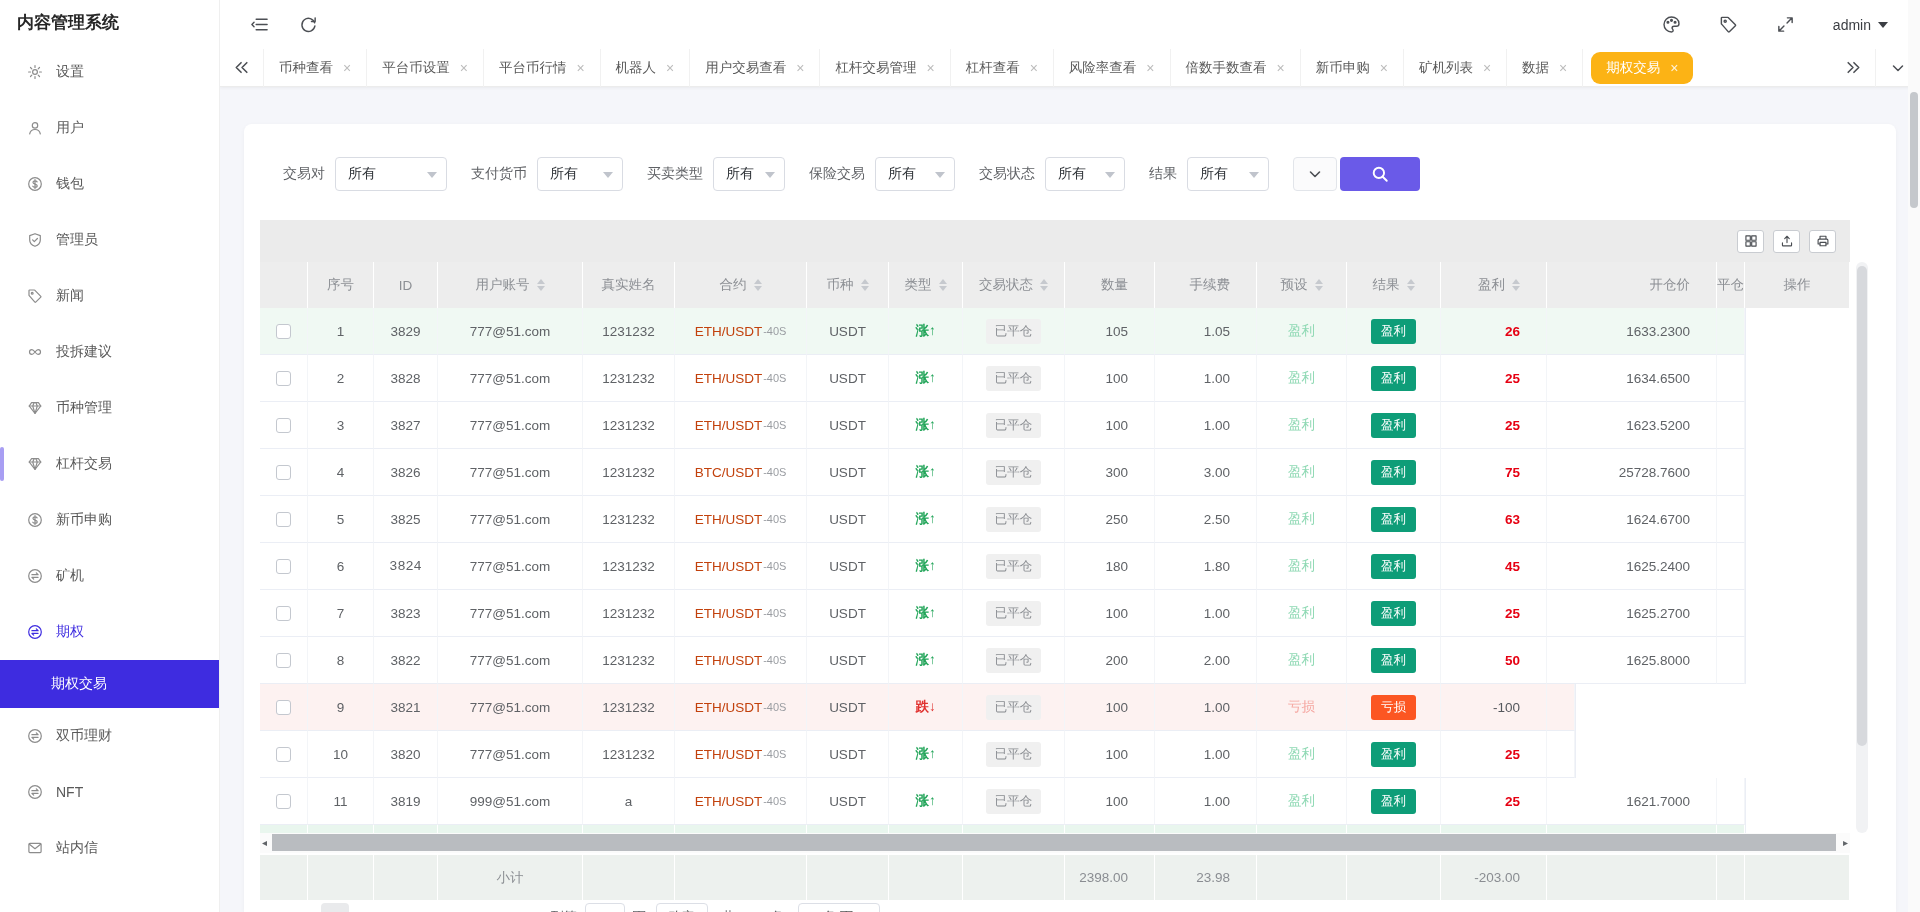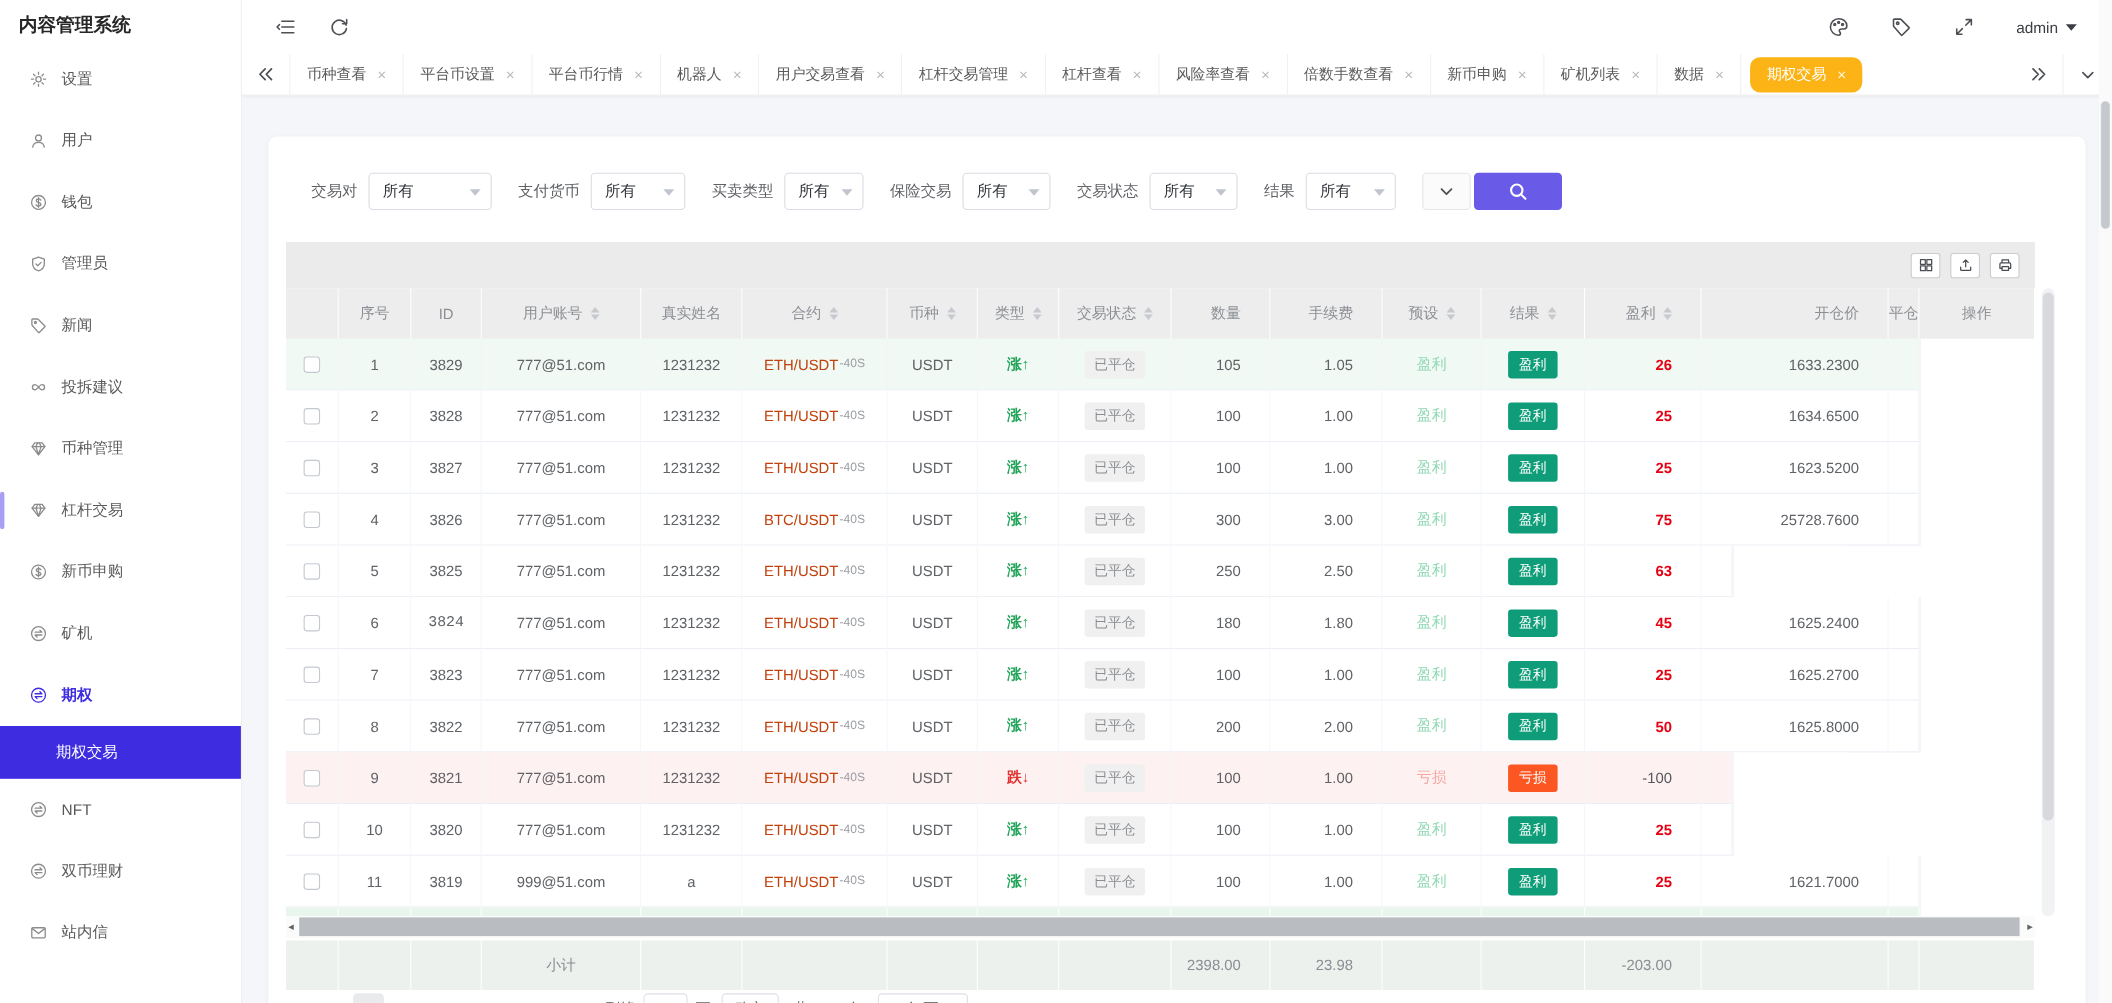--- a/index.html
+++ b/index.html
@@ -5,21 +5,21 @@
   *{box-sizing:border-box;margin:0;padding:0}
   html,body{width:1920px;height:912px;overflow:hidden;font-family:"Liberation Sans","DejaVu Sans",sans-serif;background:#f5f6fa;color:#333}
   .ic{display:inline-flex;align-items:center;justify-content:center;line-height:0}
 
   
   .sidebar{position:fixed;left:0;top:0;width:220px;height:912px;background:#fff;border-right:1px solid #efefef;z-index:40}
   .brand{height:44px;display:flex;align-items:center;padding-left:17px;font-size:17px;font-weight:bold;color:#262626}
   .menu{position:relative}
   .mi{position:relative;height:56px;display:flex;align-items:center;padding-left:27px;font-size:14px;color:#595959;cursor:pointer}
   .mi .ic{color:#8c8c8c;margin-right:13px}
-  .mi.act{color:var(--menu-active);font-weight:bold;}
+  .mi.act{color:var(--menu-active);}
   .mi.act .ic{color:var(--menu-active)}
   .mi .marker{position:absolute;left:0;top:11px;width:4px;height:34px;background:#a89ef3;border-radius:2px}
   .smi{height:48px;display:flex;align-items:center;padding-left:51px;font-size:14px;color:#fff;background:var(--menu-active);cursor:pointer}
 
   
   .topbar{position:fixed;left:220px;top:0;right:0;height:49px;background:#fff;display:flex;align-items:center;z-index:30}
   .tbtn{width:20px;height:20px;color:#4c4f54;margin-left:29px;cursor:pointer;display:inline-flex;align-items:center;justify-content:center}
   .tb-right{margin-left:auto;display:flex;align-items:center}
   .tb-right .tbtn{margin-left:0;margin-right:37px}
   .user{display:flex;align-items:center;font-size:14px;color:#3b3e43;margin-right:32px;cursor:pointer}
@@ -215,30 +215,30 @@
       <div class="smi">
         <span>期权交易</span>
       </div>
       <div class="mi">
         <span class="ic">
           <svg width="16" height="16" viewBox="0 0 16 16" fill="none" stroke="currentColor" stroke-width="1.2" stroke-linecap="round" stroke-linejoin="round">
             <circle cx="8" cy="8" r="6.3"></circle>
             <path d="M4.9 6.7h6.2L9.3 4.9M11.1 9.3H4.9l1.8 1.8"></path>
           </svg>
         </span>
-        <span>NFT</span>
+        <span>双币理财</span>
       </div>
       <div class="mi">
         <span class="ic">
           <svg width="16" height="16" viewBox="0 0 16 16" fill="none" stroke="currentColor" stroke-width="1.2" stroke-linecap="round" stroke-linejoin="round">
             <circle cx="8" cy="8" r="6.3"></circle>
             <path d="M4.9 6.7h6.2L9.3 4.9M11.1 9.3H4.9l1.8 1.8"></path>
           </svg>
         </span>
-        <span>双币理财</span>
+        <span>NFT</span>
       </div>
       <div class="mi">
         <span class="ic">
           <svg width="16" height="16" viewBox="0 0 16 16" fill="none" stroke="currentColor" stroke-width="1.2" stroke-linecap="round" stroke-linejoin="round">
             <rect x="1.9" y="3.4" width="12.2" height="9.2" rx="1"></rect>
             <path d="M2.4 4.2 8 8.7l5.6-4.5"></path>
           </svg>
         </span>
         <span>站内信</span>
       </div>
@@ -706,20 +706,21 @@
         <div class="td r" style="width: 102px;">2.50</div>
         <div class="td" style="width: 90px;">
           <span class="preset-win">盈利</span>
         </div>
         <div class="td" style="width: 94px;">
           <span class="badge-win">盈利</span>
         </div>
         <div class="td r" style="width: 106px;">
           <span class="profit-pos">63</span>
         </div>
+        <div class="td r" style="width: 170px;">1624.6700</div>
         <div class="td" style="width: 28px;"></div>
         <div class="td action" style="width: 105px;"></div>
       </div>
       <div class="trow">
         <div class="td" style="width: 48px;">
           <span class="cb"></span>
         </div>
         <div class="td" style="width: 66px;">6</div>
         <div class="td" style="width: 64px; font-family: Liberation Mono, monospace;">3824</div>
         <div class="td" style="width: 145px;">777@51.com</div>

